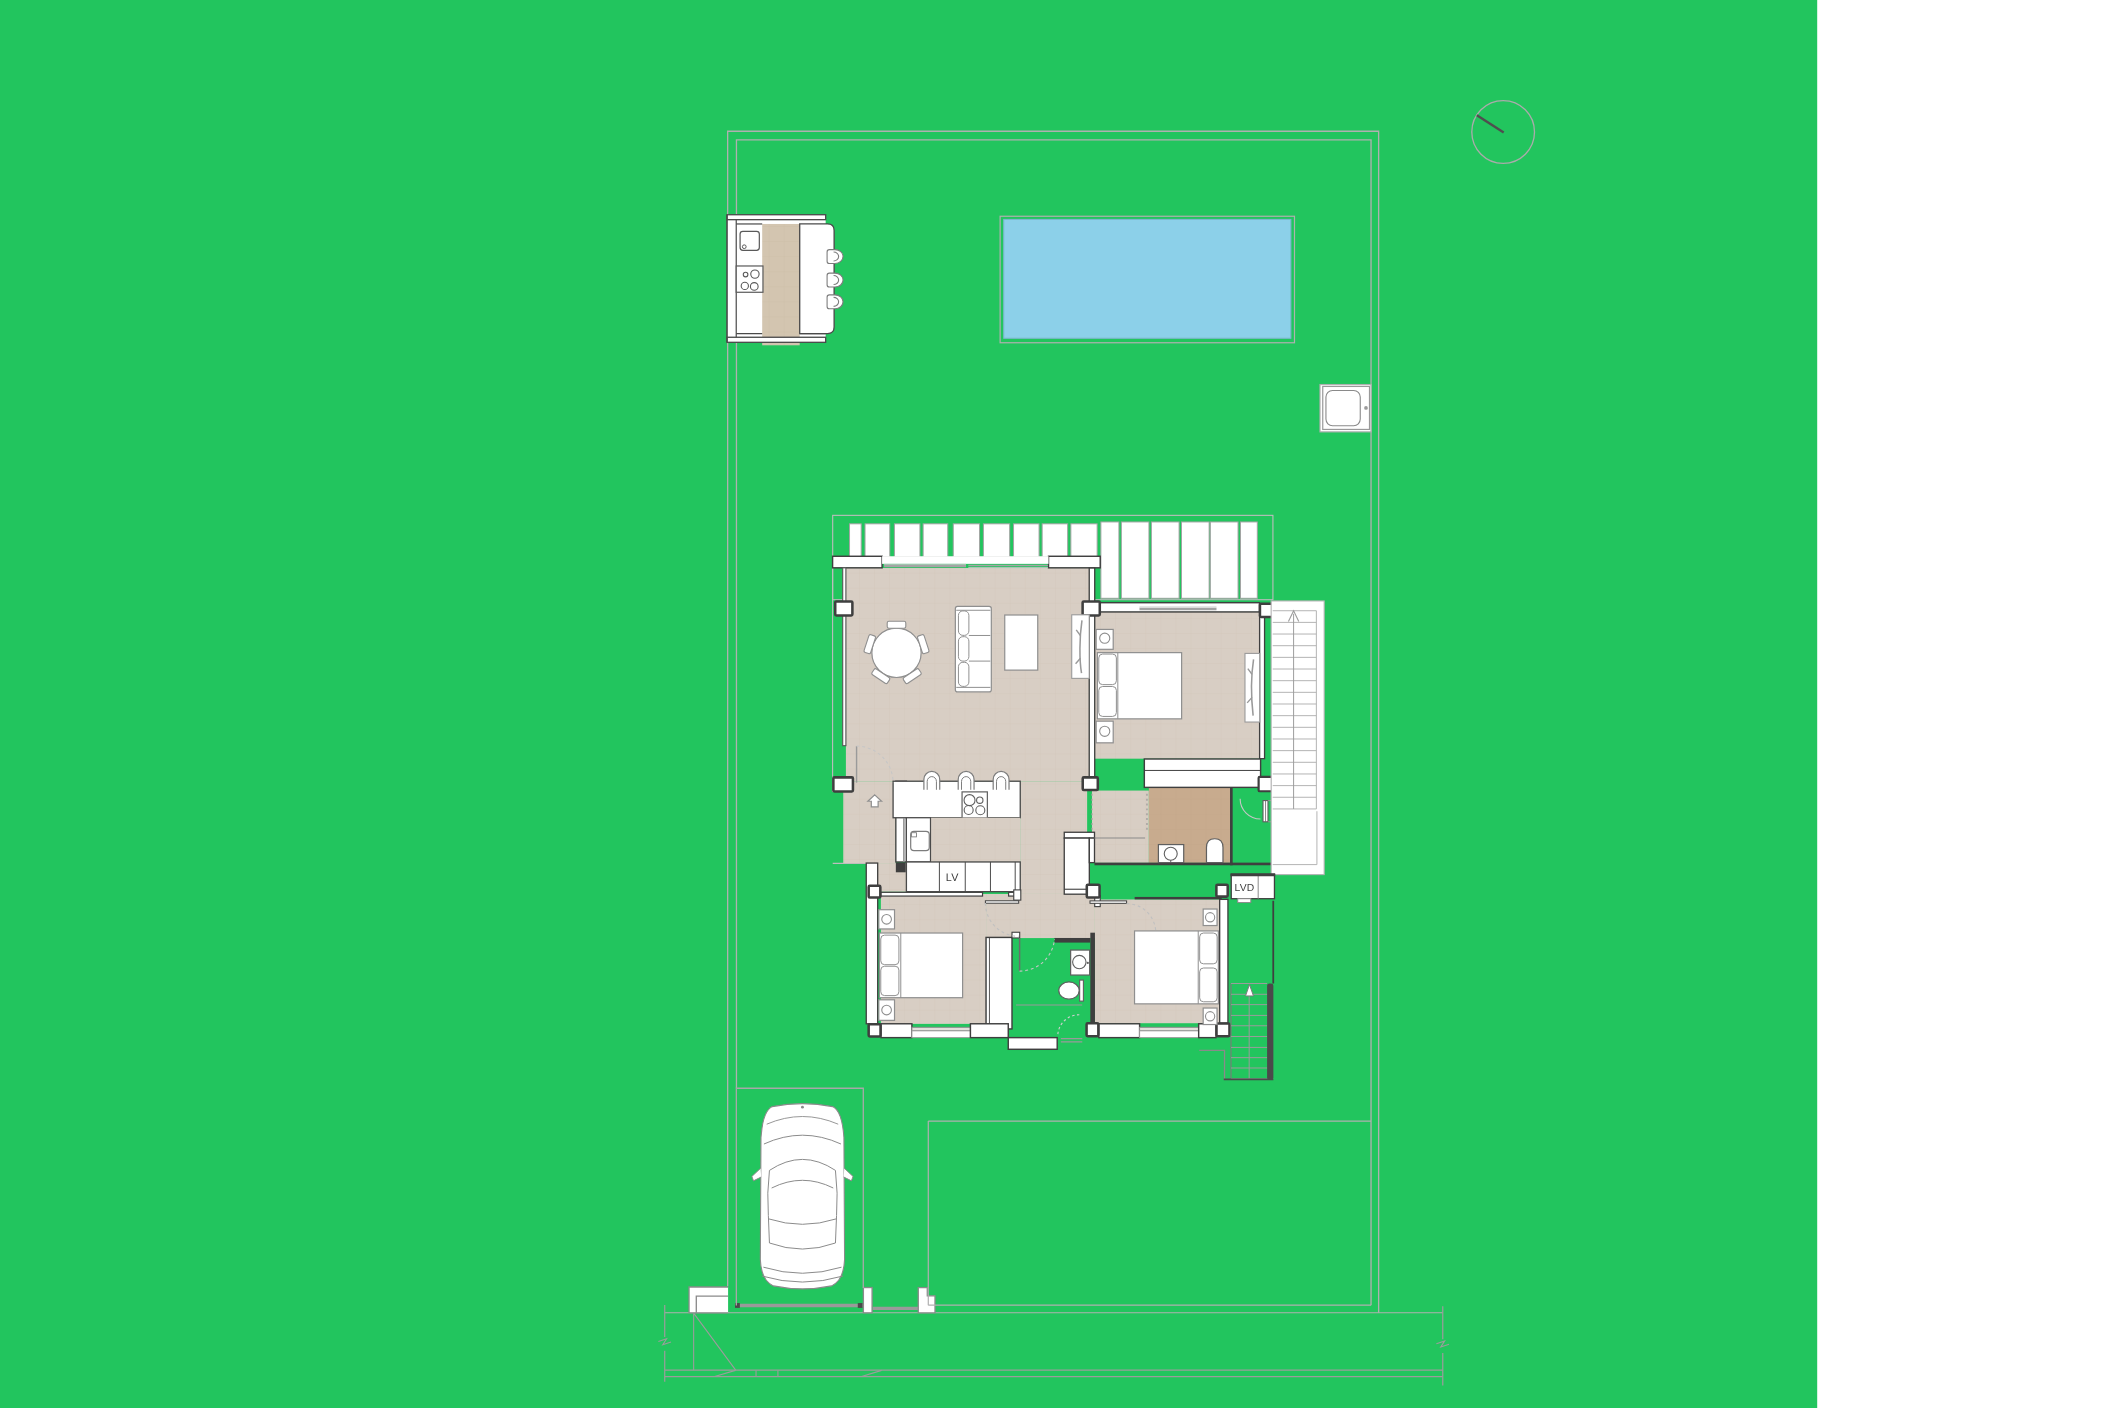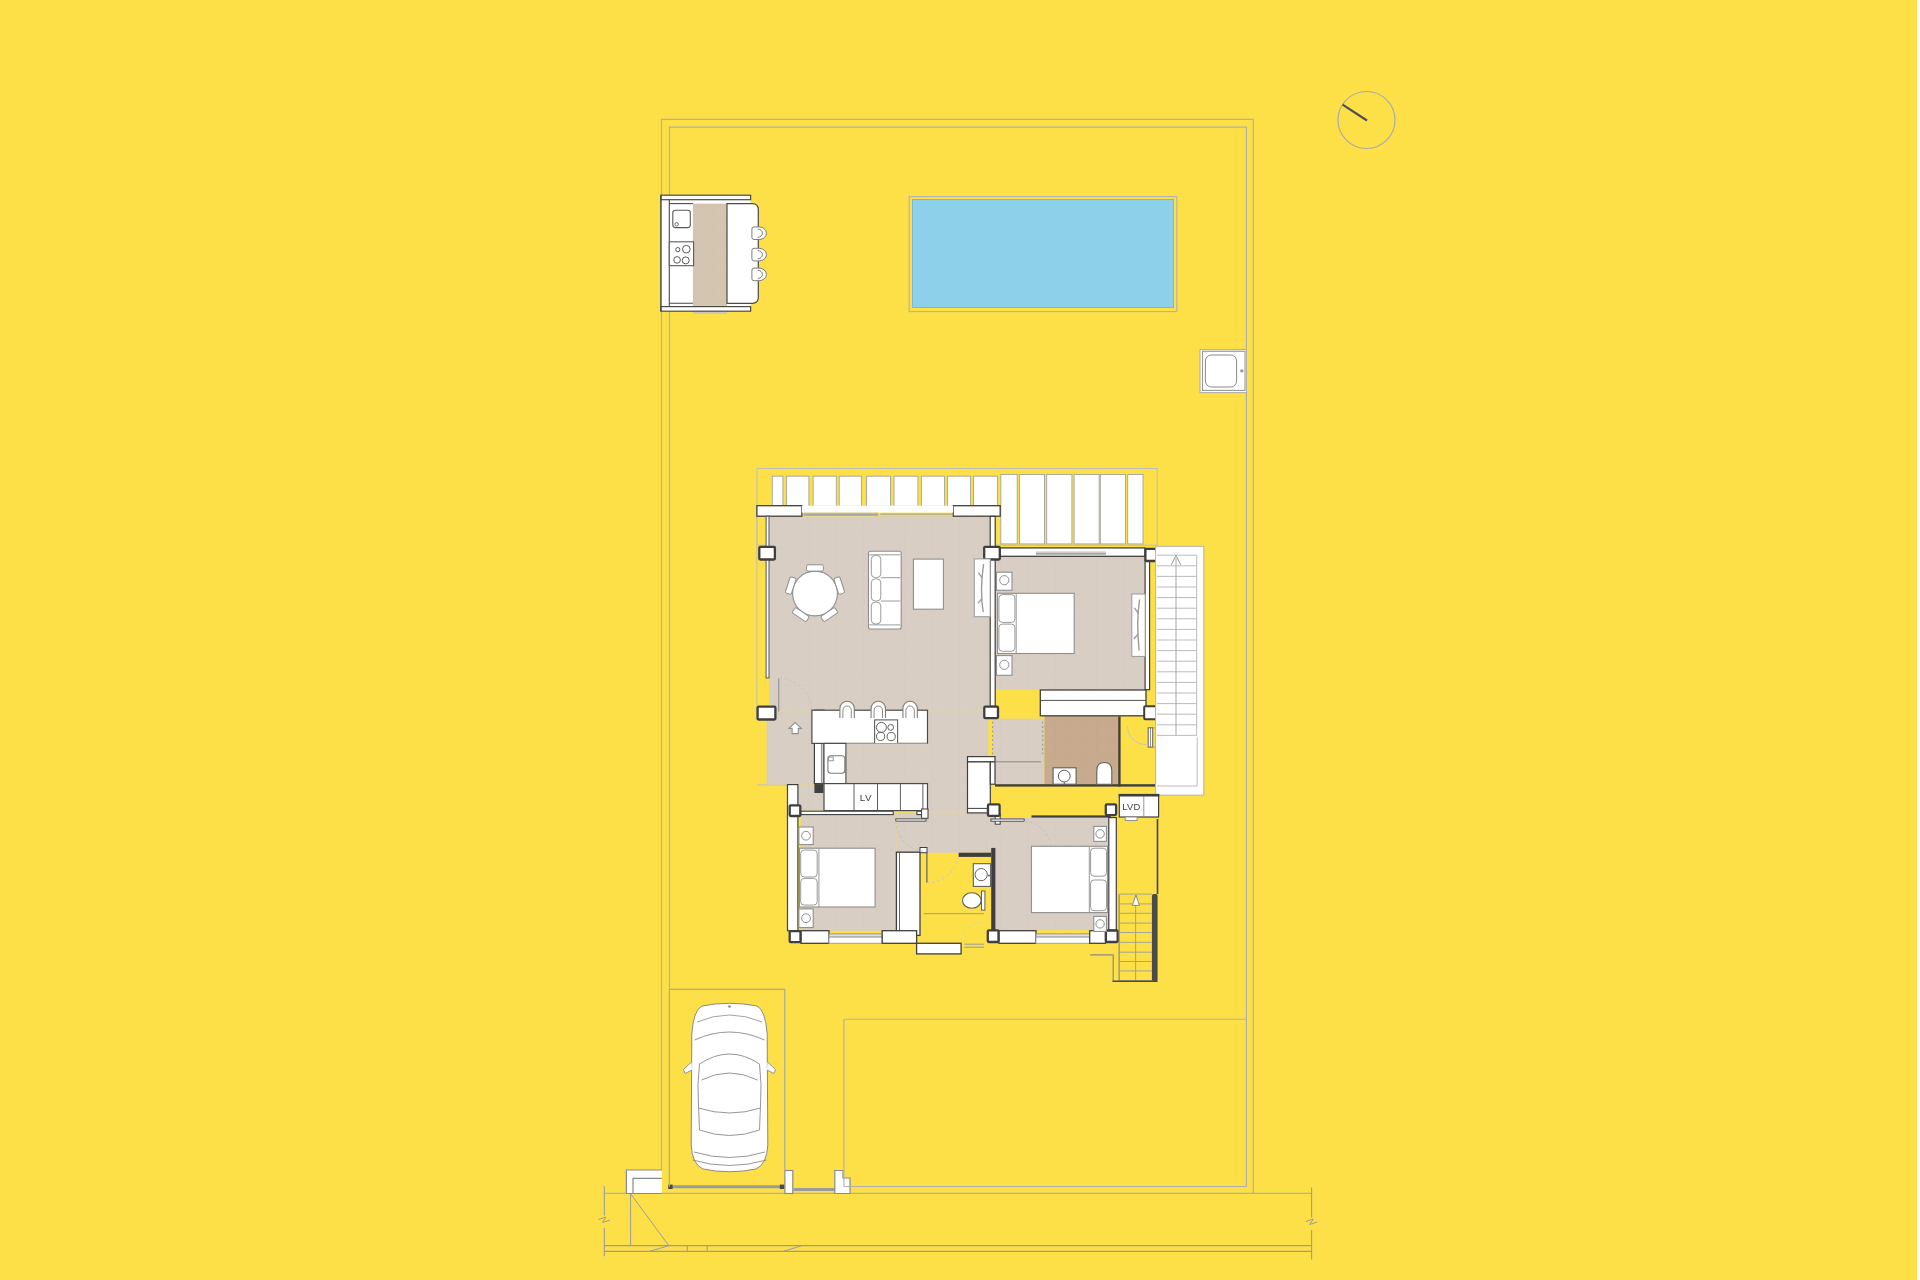--- a/index.html
+++ b/index.html
@@ -1,16 +1,16 @@
 <!DOCTYPE html>
 <html><head>
 <meta charset="utf-8">
 <style>
   html,body{margin:0;padding:0;background:#ffffff;}
-  .page{width:1917px;height:1280px;position:relative;overflow:hidden;background:#fde047;
+  .page{width:1652px;height:1280px;position:relative;overflow:hidden;background:#22c55e;
         font-family:"Liberation Sans", sans-serif;}
   svg{position:absolute;left:0;top:0;}
   text{font-family:"Liberation Sans", sans-serif;}
 </style>
 </head>
 <body>
 <div class="page">
 <svg width="1920" height="1280" viewBox="0 0 1920 1280">
 <defs>
   <pattern id="grid" width="13.7" height="13.7" patternUnits="userSpaceOnUse">

